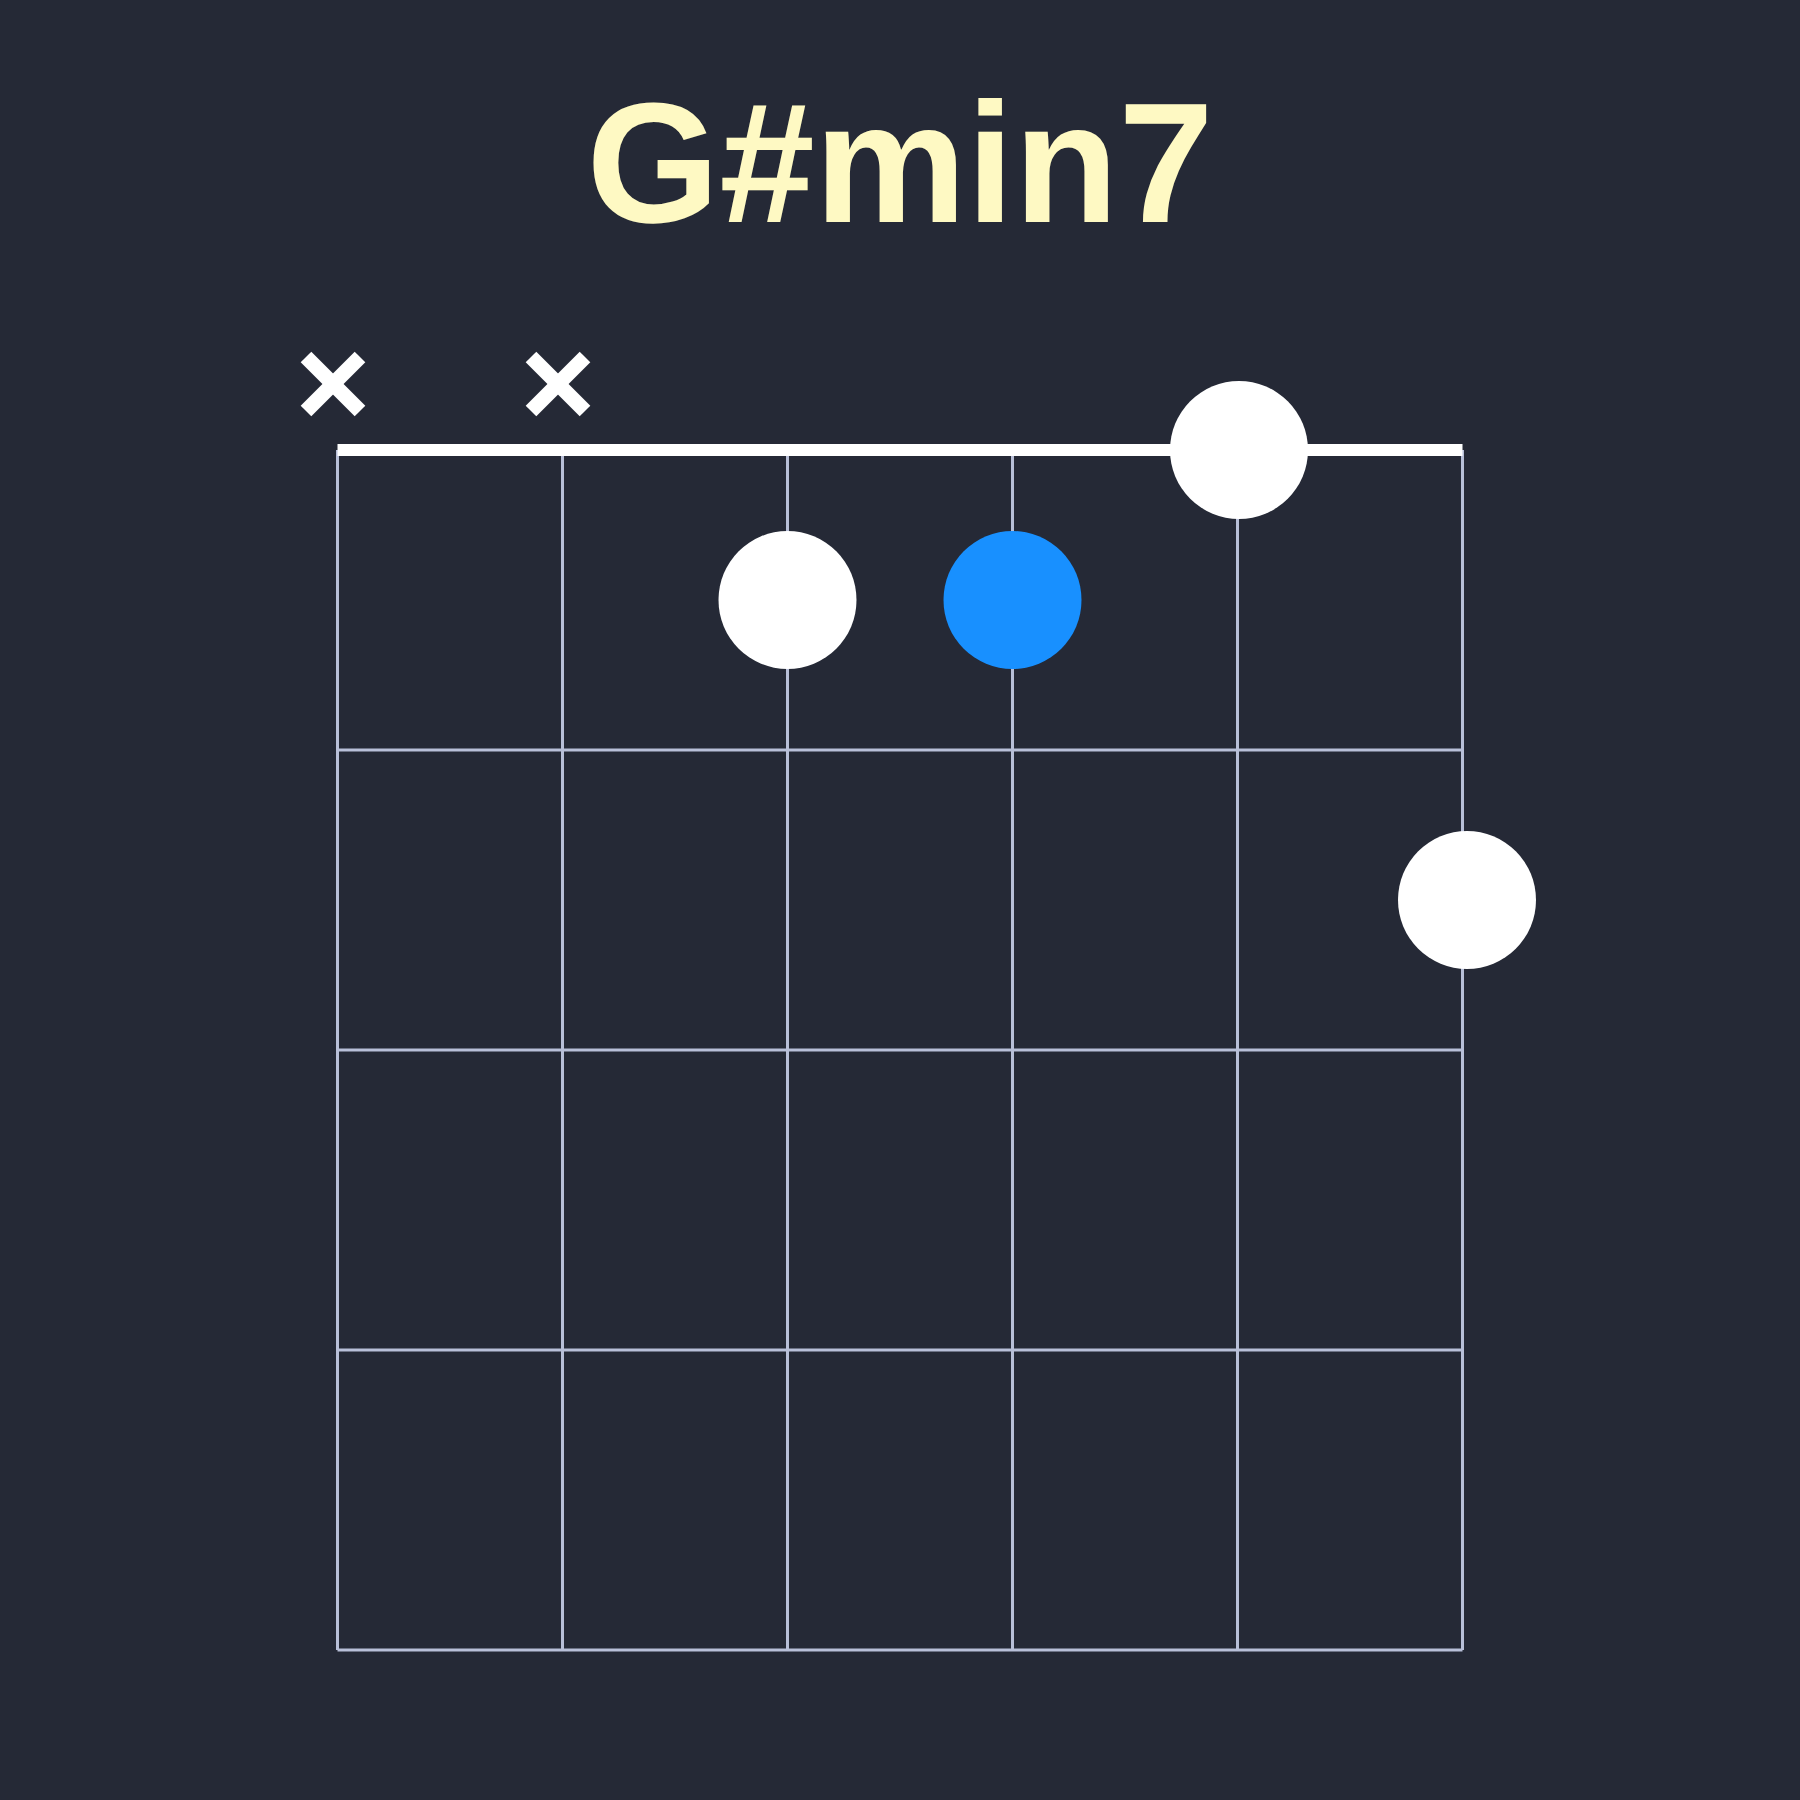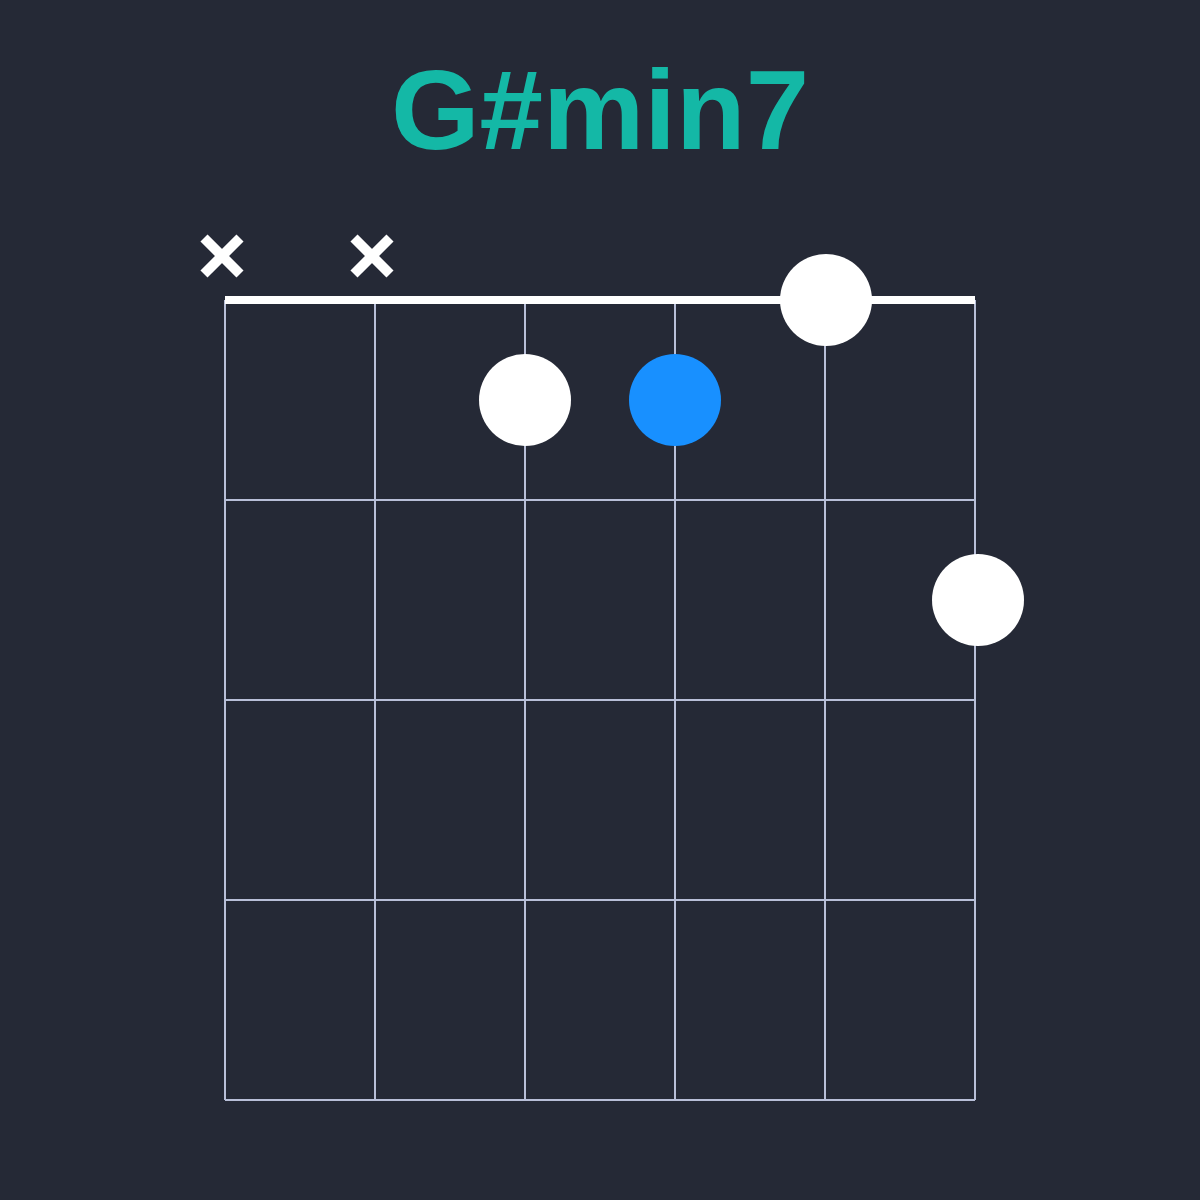--- a/index.html
+++ b/index.html
@@ -4,21 +4,21 @@
   <style>
     html, body { margin: 0; padding: 0; }
     body {
       width: 1200px; height: 1200px; overflow: hidden;
       background: #252936;
       position: relative;
       font-family: "Liberation Sans", sans-serif;
     }
     .title {
       position: absolute; left: 0; top: 40px; width: 1200px;
-      text-align: center; color: #14b8a6;
+      text-align: center; color: #fef9c3;
       font-weight: bold; font-size: 114px; line-height: 140px;
     }
     svg.diagram { position: absolute; left: 0; top: 0; }
   </style>
 </head>
 <body>
 
 <div class="title">G#min7</div>
 
 <svg class="diagram" width="1200" height="1200" viewBox="0 0 1200 1200">

